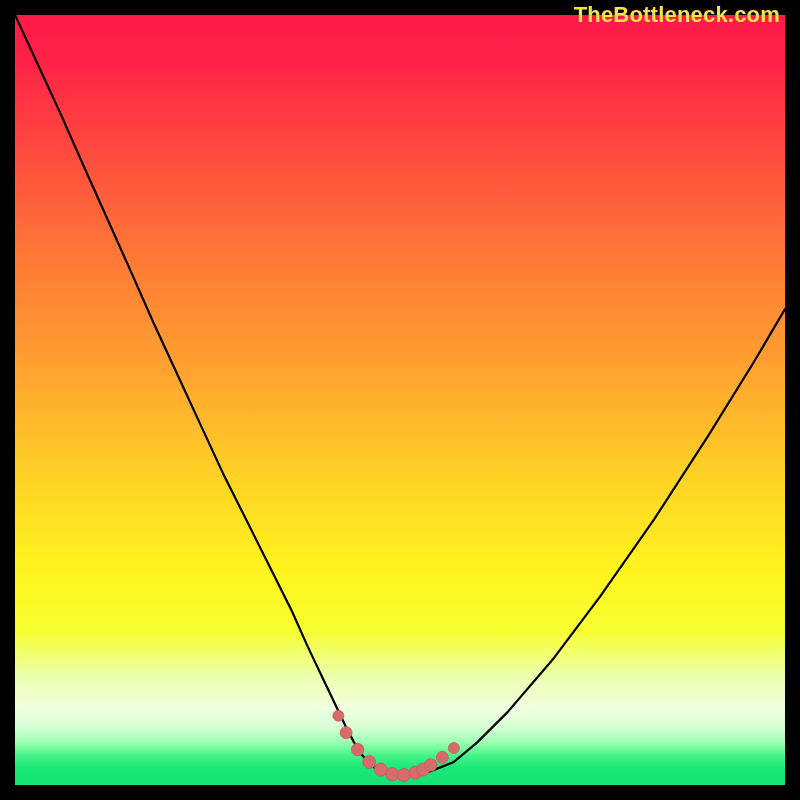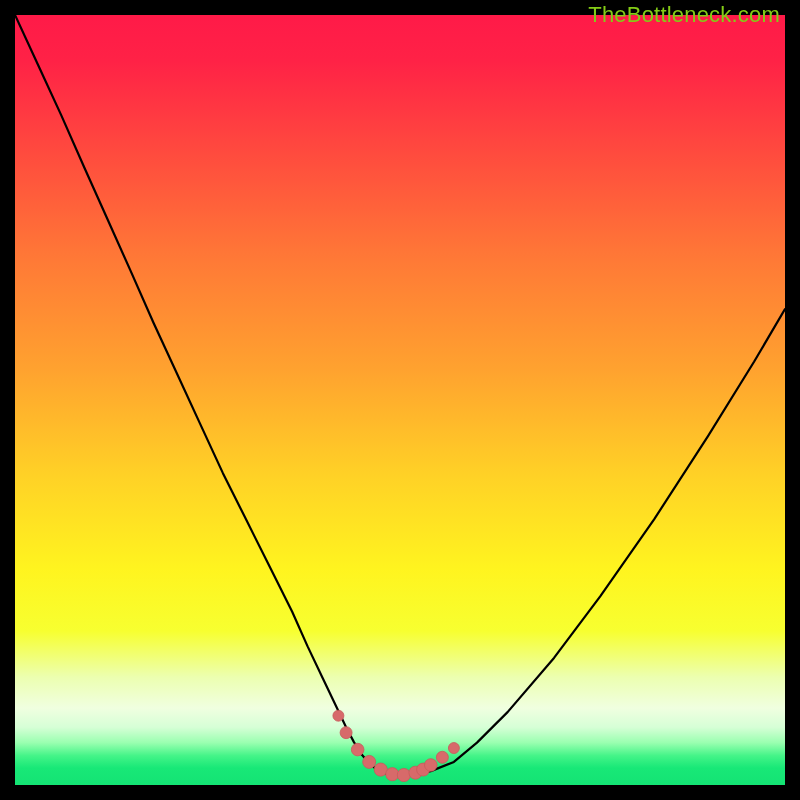--- a/index.html
+++ b/index.html
@@ -32,24 +32,24 @@
   .curve-svg {
     position: absolute;
     inset: 0;
     width: 100%;
     height: 100%;
   }
   .watermark {
     position: absolute;
     top: 2px;
     right: 20px;
-    color: #84cc16;
+    color: #fde047;
     font-size: 22px;
     letter-spacing: 0.2px;
-    font-weight: 400;
+    font-weight: 700;
     user-select: none;
   }
 </style>
 </head>
 <body>
 
 <div class="stage">
   <div class="plot">
     <svg class="gradient" viewBox="0 0 770 770" preserveAspectRatio="none">
       <defs>

